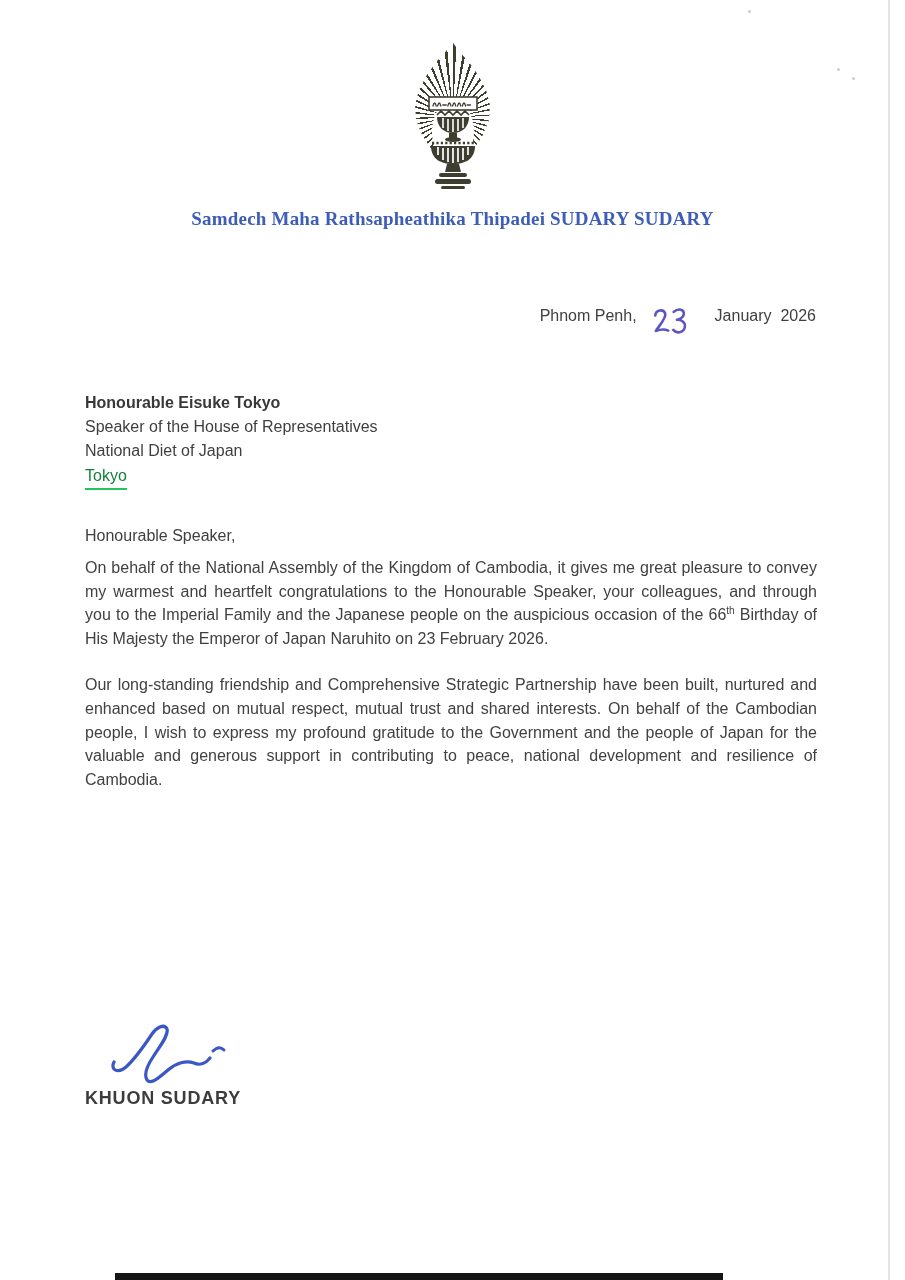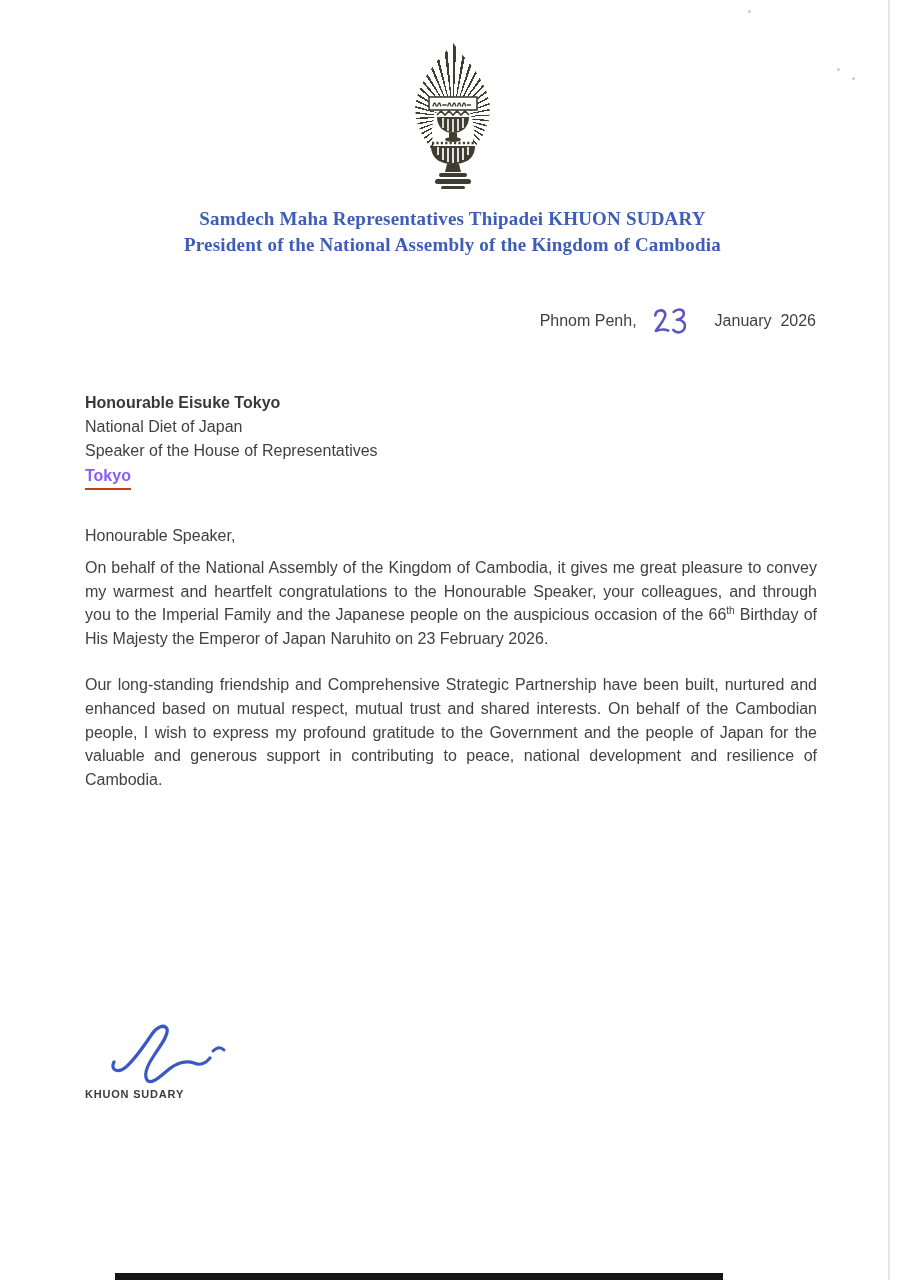--- a/index.html
+++ b/index.html
@@ -24,38 +24,38 @@
     position:absolute;left:0;top:206px;width:100%;
     text-align:center;
     font-family:"Liberation Serif", serif;
     font-weight:bold;
     font-size:19px;line-height:26px;
     letter-spacing:.2px;
   }
   
   .dateline{
     position:absolute;top:307px;right:89px;
-    display:flex;align-items:center;
+    display:flex;align-items:flex-start;
     font-size:16px;color:#3f3f3f;
   }
   .dateline .place{margin-right:14px;}
   .handwritten-day{margin:0 26px -3px 0;transform:rotate(-2deg);}
   .month-year{white-space:pre;}
   
   .recipient{position:absolute;left:85px;top:391px;font-size:16px;line-height:24.2px;color:#3f3f3f;}
   .recipient .name{font-weight:bold;color:#383838;}
-  .recipient .city{font-weight:bold;color:#8b5cf6;border-bottom:2px solid #c2410c;display:inline-block;padding-bottom:0px;}
+  .recipient .city{font-weight:normal;color:#15803d;border-bottom:2px solid #22c55e;display:inline-block;padding-bottom:0px;}
   
   .salutation{position:absolute;left:85px;top:527px;font-size:16px;color:#3f3f3f;}
   .body-text{position:absolute;left:85px;top:556px;width:732px;font-size:16px;line-height:23.6px;color:#414141;}
   .body-text p{margin:0 0 23px 0;text-align:justify;}
   .body-text sup{font-size:10px;line-height:0;}
   
   .signature-svg{position:absolute;left:100px;top:1018px;}
-  .signer-name{position:absolute;left:85px;top:1088px;font-size:11px;font-weight:bold;letter-spacing:.8px;color:#3c3c3c;}
+  .signer-name{position:absolute;left:85px;top:1088px;font-size:18px;font-weight:bold;letter-spacing:.8px;color:#3c3c3c;}
   
   .scan-bar{position:absolute;left:115px;top:1273px;width:608px;height:7px;background:#151515;}
   .scan-edge{position:absolute;left:888px;top:0;width:2px;height:1280px;background:#e4e4e4;}
   .speck{position:absolute;width:3px;height:3px;border-radius:50%;background:#cccccc;}
   .speck.s1{left:748px;top:10px;}
   .speck.s2{left:837px;top:68px;}
   .speck.s3{left:852px;top:77px;}
 </style>
 </head>
 <body>
@@ -77,37 +77,36 @@
       <path d="M7 50 C7 60 13 68 29 68 C45 68 51 60 51 50 Z" fill="#3e3e30"></path>
       <path d="M14 51 v8 M19 52 v12 M24 52 v14 M29 52 v15 M34 52 v14 M39 52 v12 M44 51 v8" stroke="#ffffff" stroke-width="1.7" fill="none"></path>
       <path d="M23 68 H35 L37 76 H21 Z" fill="#3e3e30"></path>
       <rect x="15" y="77" width="28" height="4" rx="2" fill="#3e3e30"></rect>
       <rect x="11" y="83" width="36" height="5" rx="2.5" fill="#3e3e30"></rect>
       <rect x="17" y="90" width="24" height="3" rx="1.5" fill="#3e3e30"></rect>
     </svg>
   </div>
 
   <div class="letterhead" style="color:#3d5db7;">
-    <div>Samdech Maha Representatives Thipadei KHUON SUDARY</div>
-    <div>President of the National Assembly of the Kingdom of Cambodia</div>
+    <div>Samdech Maha Rathsapheathika Thipadei SUDARY SUDARY</div>
   </div>
 
   <div class="dateline">
     <span class="place">Phnom Penh,</span>
     <svg class="handwritten-day" role="img" width="38" height="30" viewBox="0 0 38 30" aria-label="23">
       <path d="M4.5 8 C5 2.5 13 1 14.5 6.5 C15.5 11 9 17 4.5 23.5 C10 21.5 14 22 17 23.5" fill="none" stroke="#5d55c2" stroke-width="2.6" stroke-linecap="round" stroke-linejoin="round"></path>
       <path d="M23 5 C28 1 34 3 33 8 C32.3 11.5 28 13 26 13 C30 13 35 15.5 33.5 21 C32 26.5 25 27 22 23" fill="none" stroke="#5d55c2" stroke-width="2.6" stroke-linecap="round" stroke-linejoin="round"></path>
     </svg>
     <span class="month-year">January  2026</span>
   </div>
 
   <div class="recipient">
     <div class="name">Honourable Eisuke Tokyo</div>
+    <div>Speaker of the House of Representatives</div>
     <div>National Diet of Japan</div>
-    <div>Speaker of the House of Representatives</div>
     <div><span class="city">Tokyo</span></div>
   </div>
 
   <div class="salutation">Honourable Speaker,</div>
 
   <div class="body-text">
     <p><span>On behalf of the National Assembly of the Kingdom of Cambodia, it gives me great pleasure to convey my warmest and heartfelt congratulations to the Honourable Speaker, your colleagues, and through you to the Imperial Family and the Japanese people on the auspicious occasion of the 66</span><sup>th</sup><span> Birthday of His Majesty the Emperor of Japan Naruhito on 23 February 2026.</span></p>
     <p>Our long-standing friendship and Comprehensive Strategic Partnership have been built, nurtured and enhanced based on mutual respect, mutual trust and shared interests. On behalf of the Cambodian people, I wish to express my profound gratitude to the Government and the people of Japan for the valuable and generous support in contributing to peace, national development and resilience of Cambodia.</p>
   </div>
 

